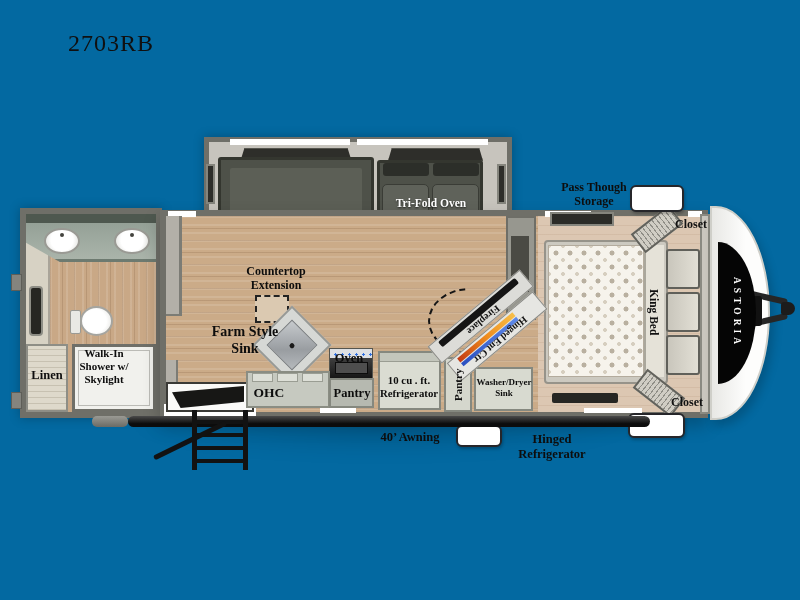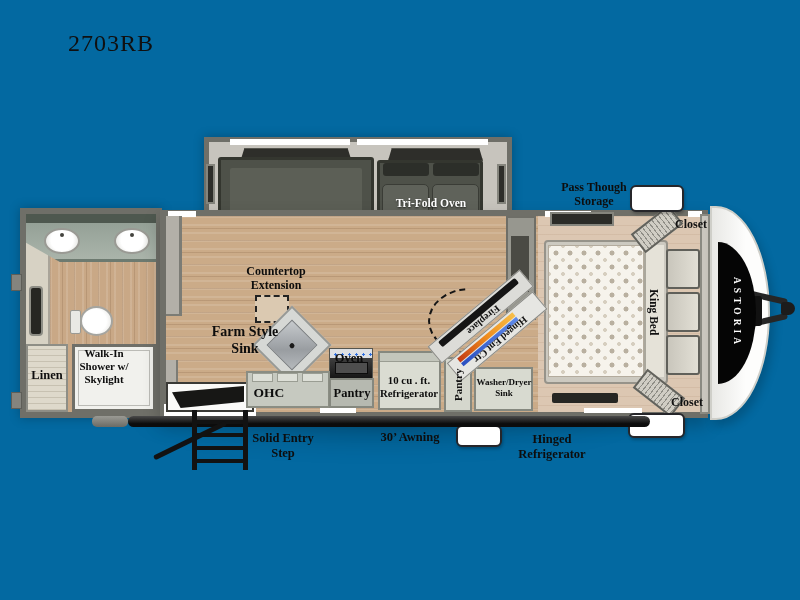--- a/index.html
+++ b/index.html
@@ -173,19 +173,17 @@
   <div class="a" style="left:192px;top:459px;width:56px;height:4px;background:#121212;"></div>
   <div class="a" style="left:150px;top:438px;width:80px;height:5px;background:#121212;transform:rotate(-26deg);border-radius:3px;"></div>
 
   <div class="lbl" style="left:594px;top:180px;font-size:12px;">Pass Though
 Storage</div>
   <div class="lbl" style="left:276px;top:264px;font-size:12px;">Countertop
 Extension</div>
   <div class="lbl" style="left:245px;top:324px;font-size:14px;">Farm Style
 Sink</div>
   <div class="lbl" style="left:349px;top:351px;font-size:12.5px;">Oven</div>
-  <div class="lbl" style="left:283px;top:431px;font-size:12.5px;">Solid Entry
-Step</div>
-  <div class="lbl" style="left:410px;top:430px;font-size:12.5px;">30’ Awning</div>
+  <div class="lbl" style="left:410px;top:430px;font-size:12.5px;">40’ Awning</div>
   <div class="lbl" style="left:552px;top:432px;font-size:12.5px;">Hinged
 Refrigerator</div>
 
 </div>
 
 </body></html>

